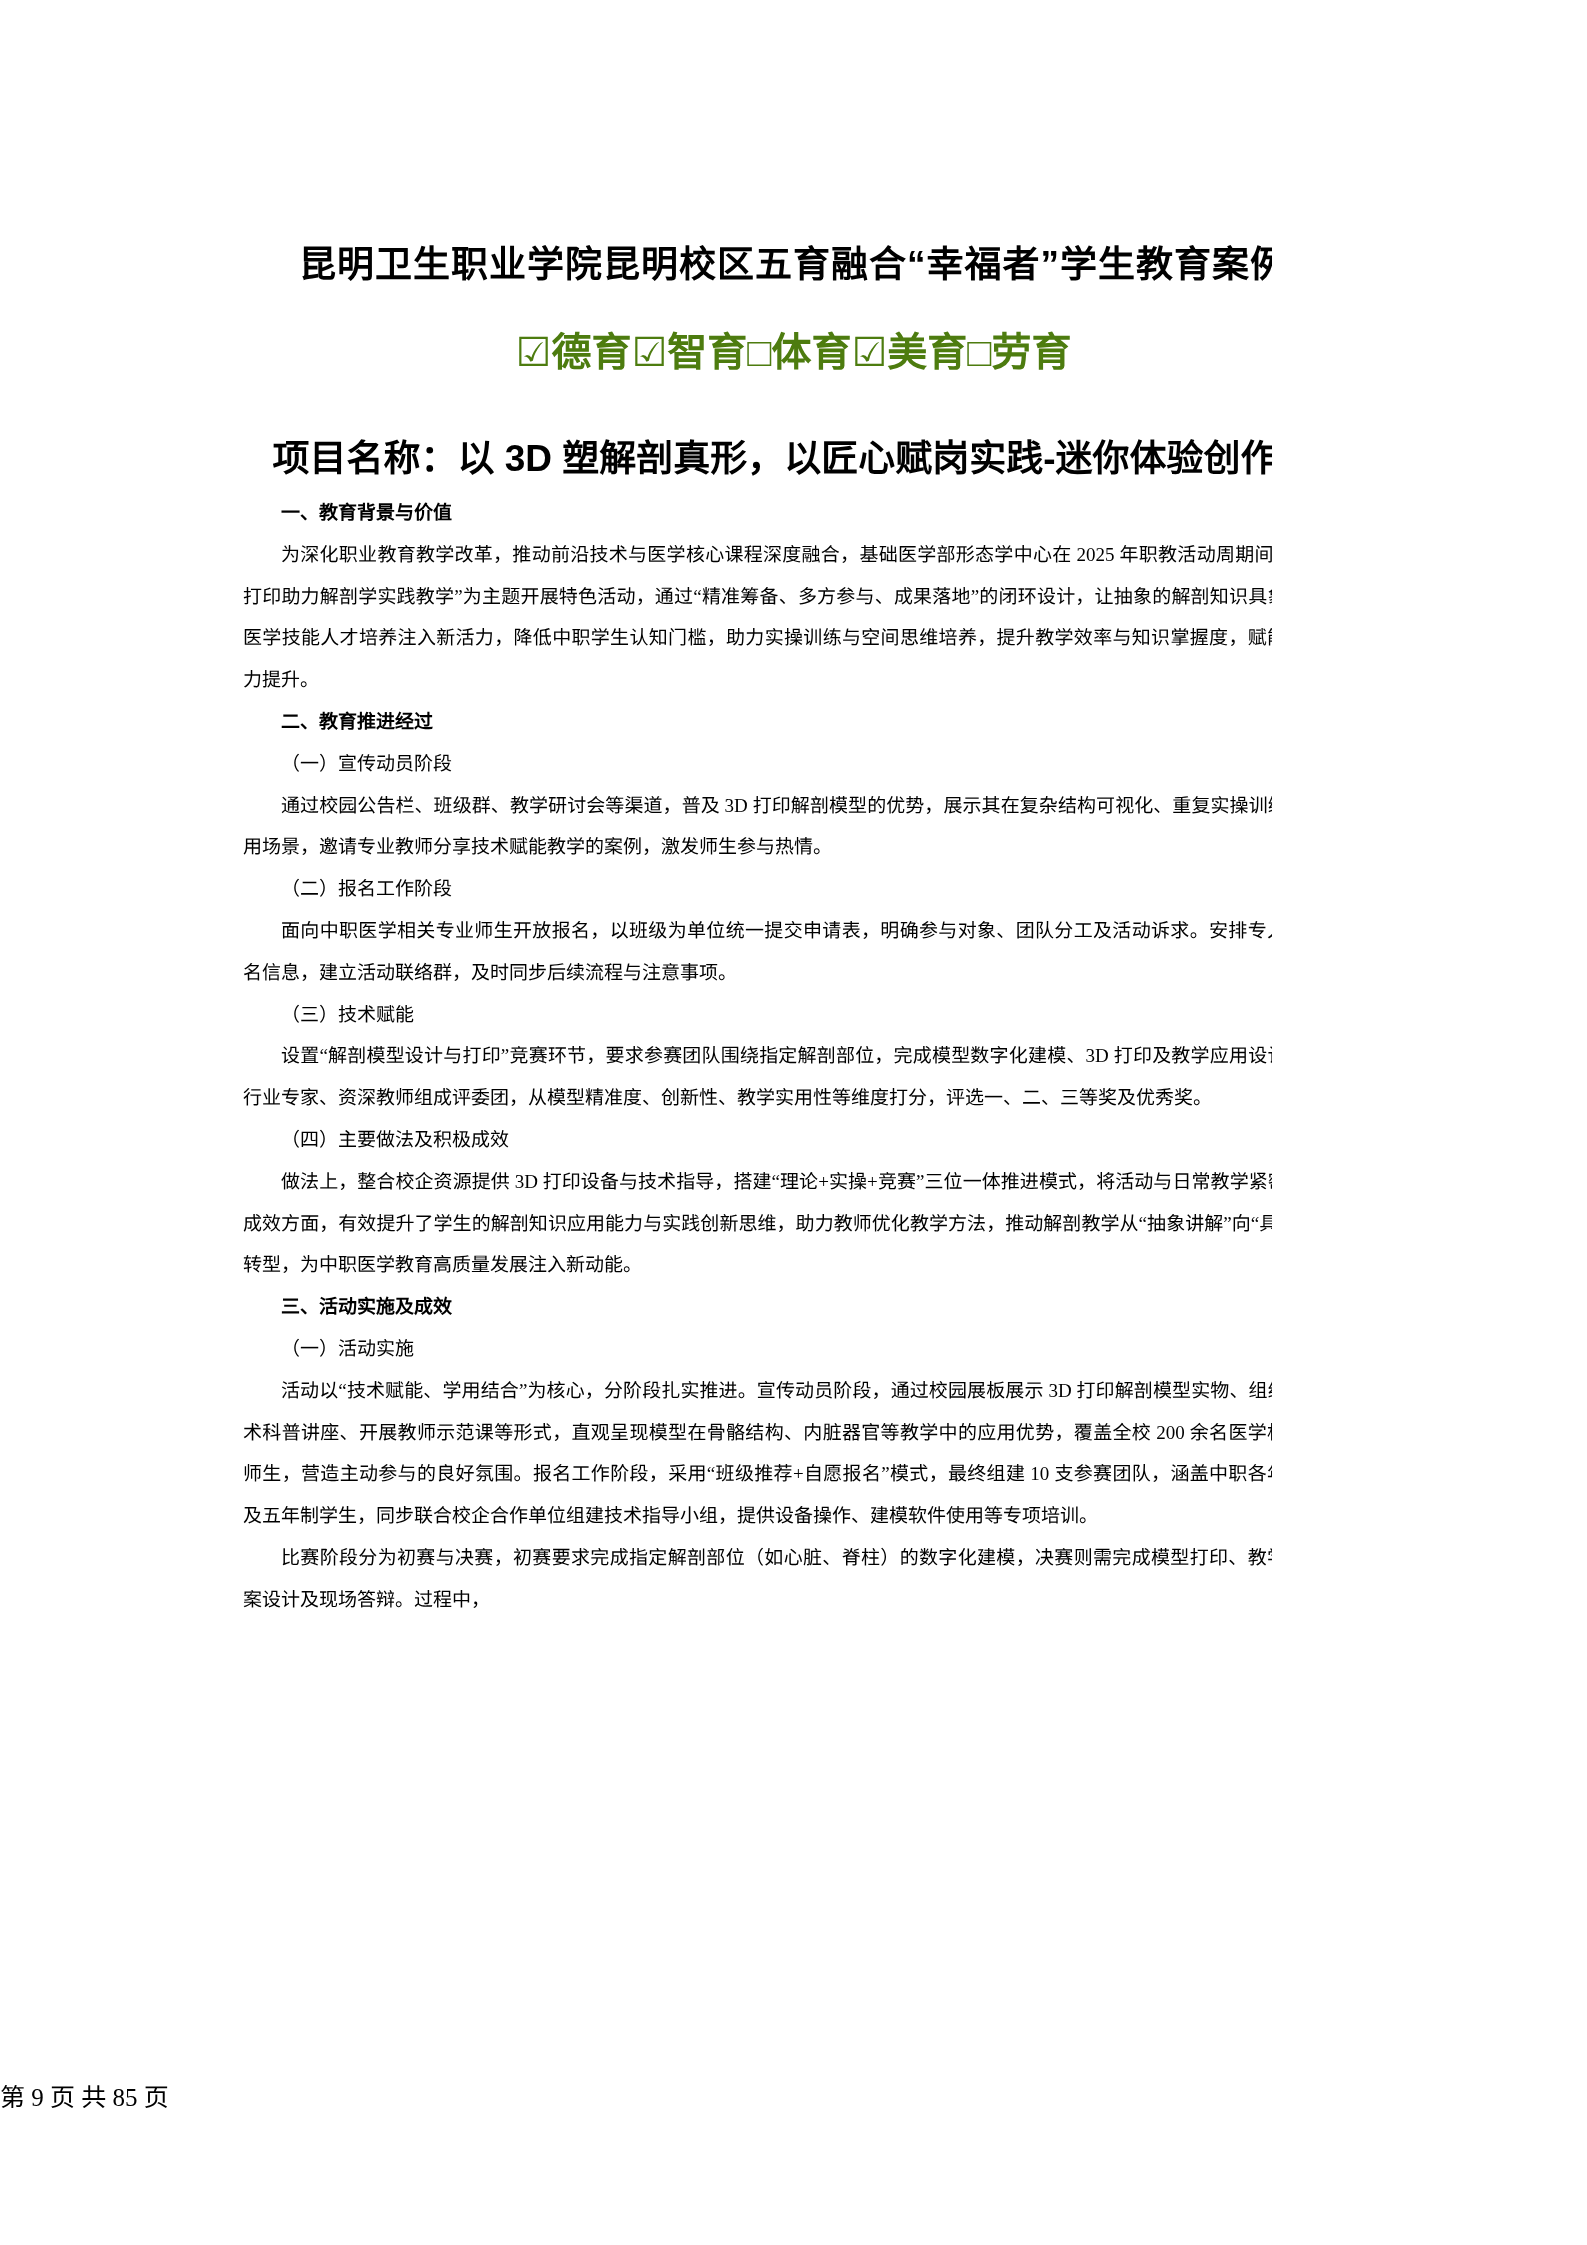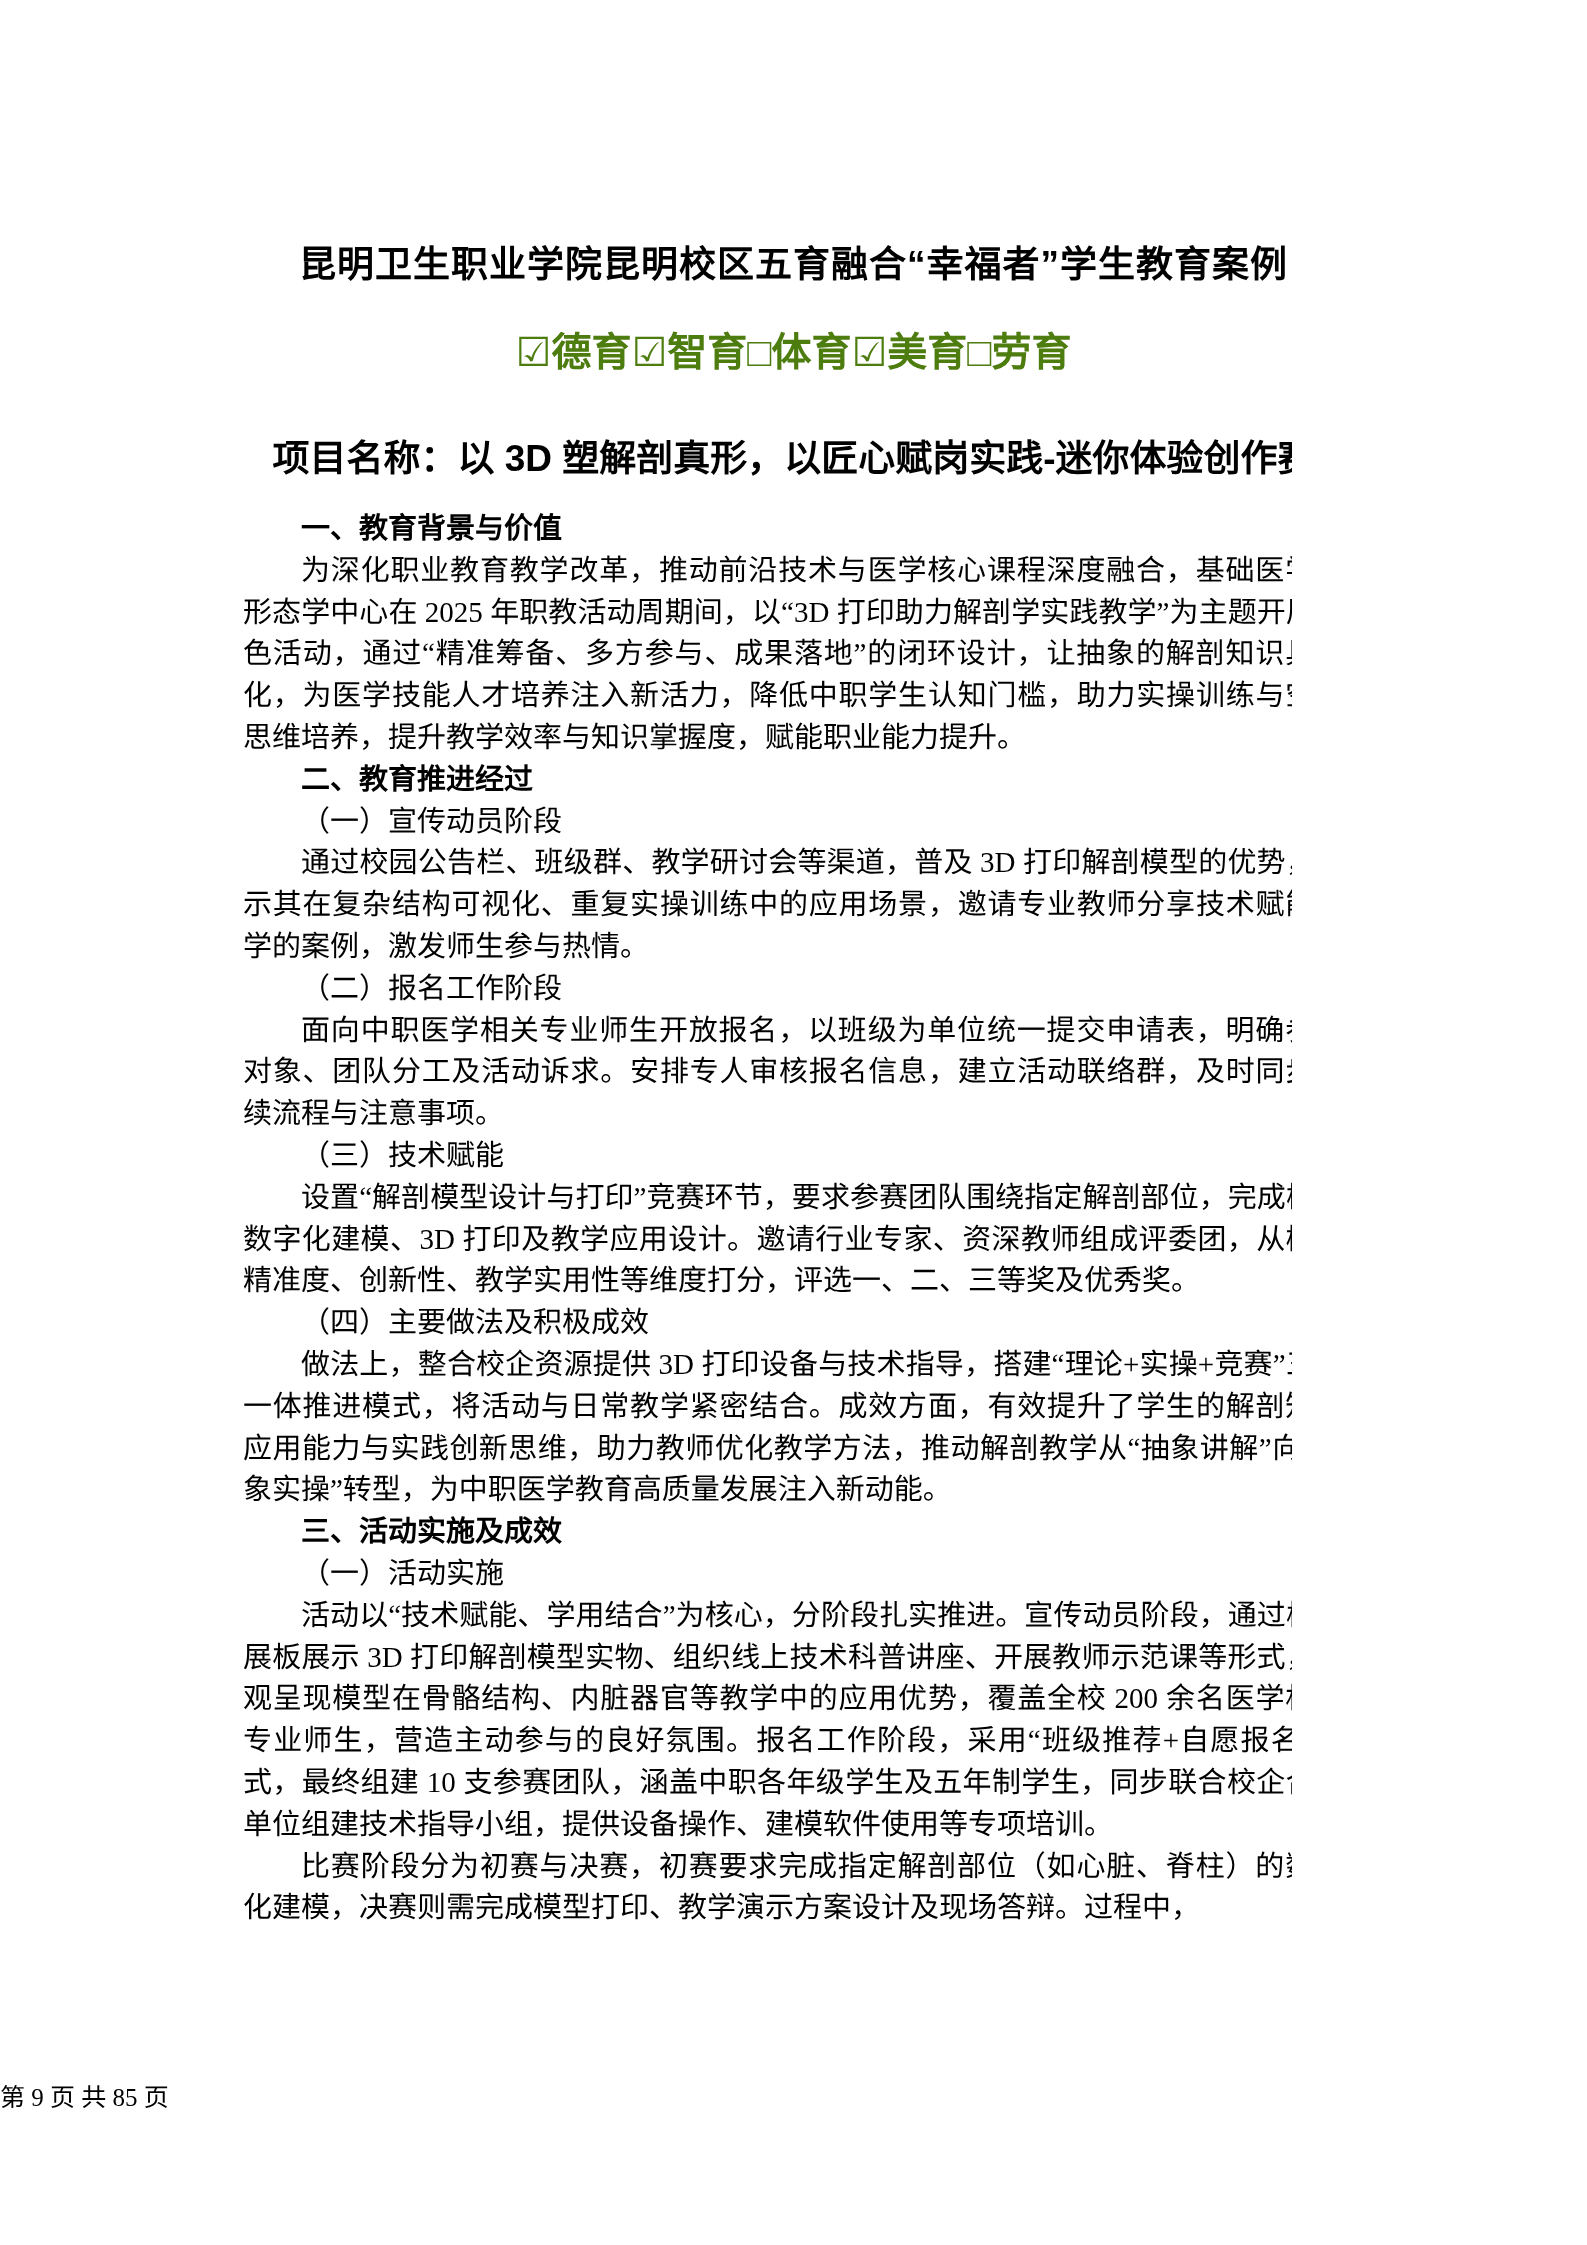--- a/index.html
+++ b/index.html
@@ -4,21 +4,20 @@
 <style>
   html,body{margin:0;padding:0;background:#ffffff;}
   .page{
     position:relative;
     width:1272px;
     height:2245px;
     background:#ffffff;
     color:#000000;
     overflow:hidden;
     font-family:"Liberation Serif","DejaVu Serif",serif;
-    padding-left:20px;
   }
   .content{
     position:absolute;
     left:243px;
     top:240px;
     width:1101px;
   }
   .doc-title{
     font-family:"Liberation Sans","DejaVu Sans",sans-serif;
     font-weight:bold;
@@ -41,22 +40,22 @@
   .project-title{
     margin-top:56px;
     font-family:"Liberation Sans","DejaVu Sans",sans-serif;
     font-weight:bold;
     font-size:37px;
     line-height:50px;
     text-align:center;
     white-space:nowrap;
   }
   .body-text{
-    margin-top:24px;
-    font-size:29px;
+    margin-top:8px;
+    font-size:19px;
     line-height:41.8px;
     text-align:justify;
     text-justify:inter-character;
   }
   .blk{
     margin:0;
     text-indent:2em;
   }
   .blk.h{
     font-weight:bold;

